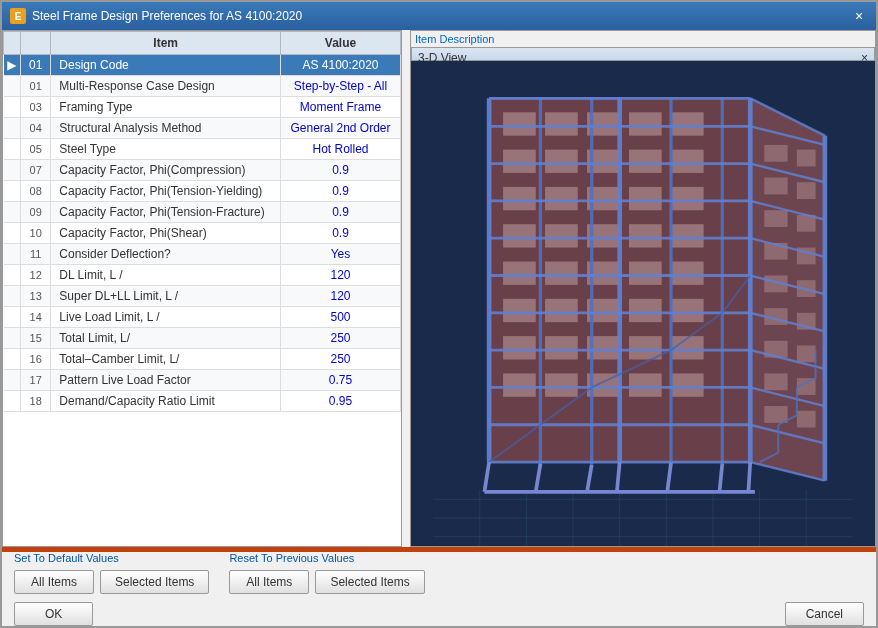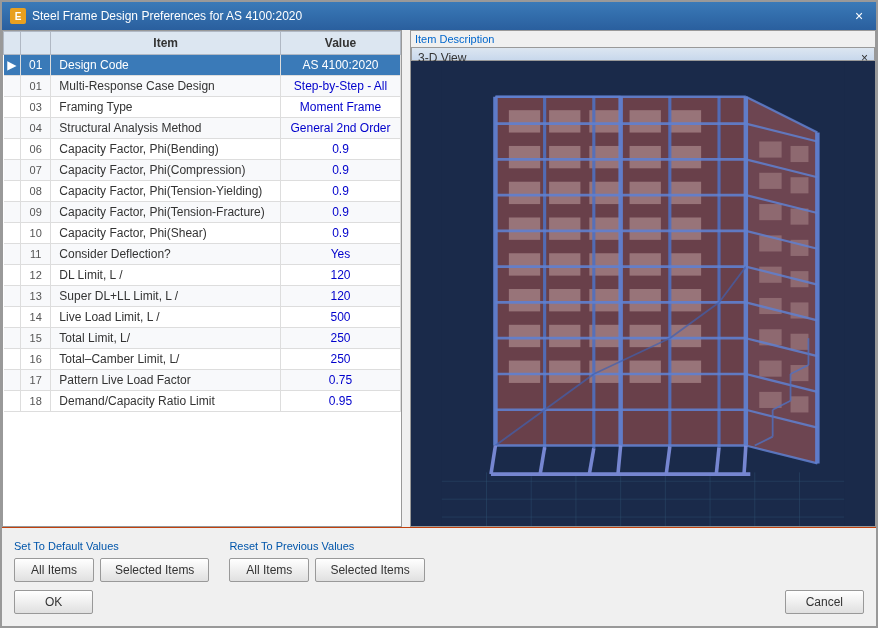--- a/index.html
+++ b/index.html
@@ -179,23 +179,23 @@
       flex: 1;
       overflow: hidden;
       position: relative;
       background: #1a2a4a;
     }
     .steel-frame-svg {
       width: 100%;
       height: 100%;
     }
     .bottom-area {
-      padding: 12px 12px;
+      padding: 0 12px;
       background: #f0f0f0;
-      border-top: 1px solid #c2410c;
+      border-top: 5px solid #c2410c;
     }
     .button-row {
       display: flex;
       align-items: flex-start;
       gap: 20px;
     }
     .button-group {
       display: flex;
       flex-direction: column;
       gap: 4px;
@@ -290,23 +290,23 @@
                 <td class="value">Moment Frame</td>
               </tr>
               <tr>
                 <td class="arrow-cell"></td>
                 <td class="row-num">04</td>
                 <td class="item-name">Structural Analysis Method</td>
                 <td class="value">General 2nd Order</td>
               </tr>
               <tr>
                 <td class="arrow-cell"></td>
-                <td class="row-num">06</td>
-                <td class="item-name">Capacity Factor, Phi(Bending)</td>
-                <td class="value">0.9</td>
+                <td class="row-num">05</td>
+                <td class="item-name">Steel Type</td>
+                <td class="value">Hot Rolled</td>
               </tr>
               <tr>
                 <td class="arrow-cell"></td>
                 <td class="row-num">07</td>
                 <td class="item-name">Capacity Factor, Phi(Compression)</td>
                 <td class="value">0.9</td>
               </tr>
               <tr>
                 <td class="arrow-cell"></td>
                 <td class="row-num">08</td>

